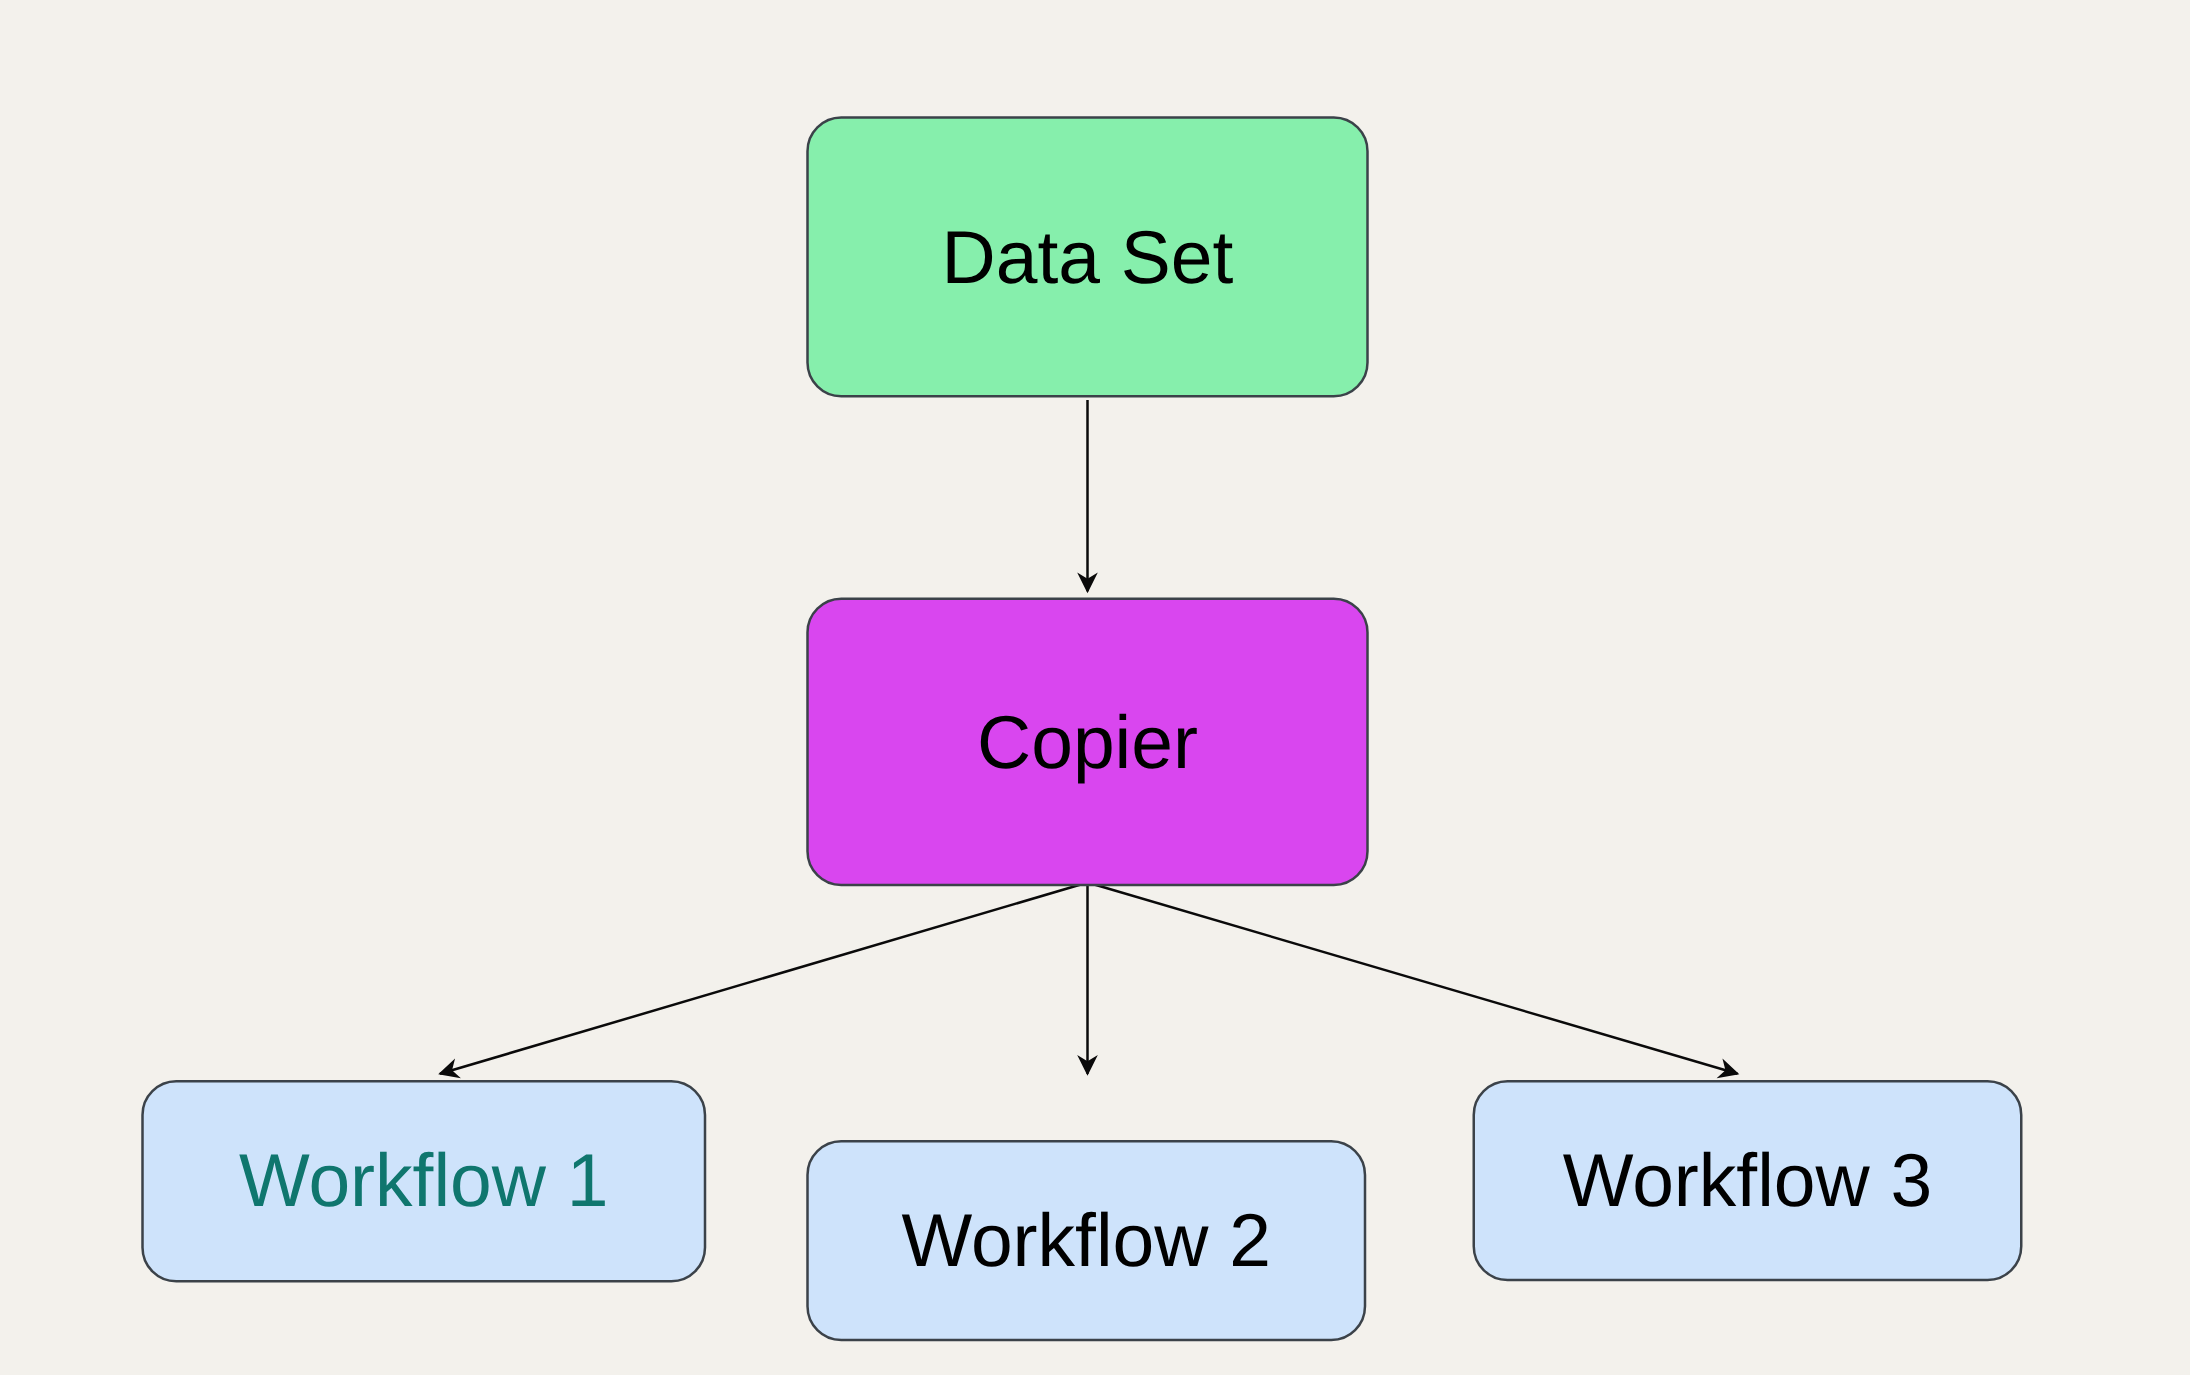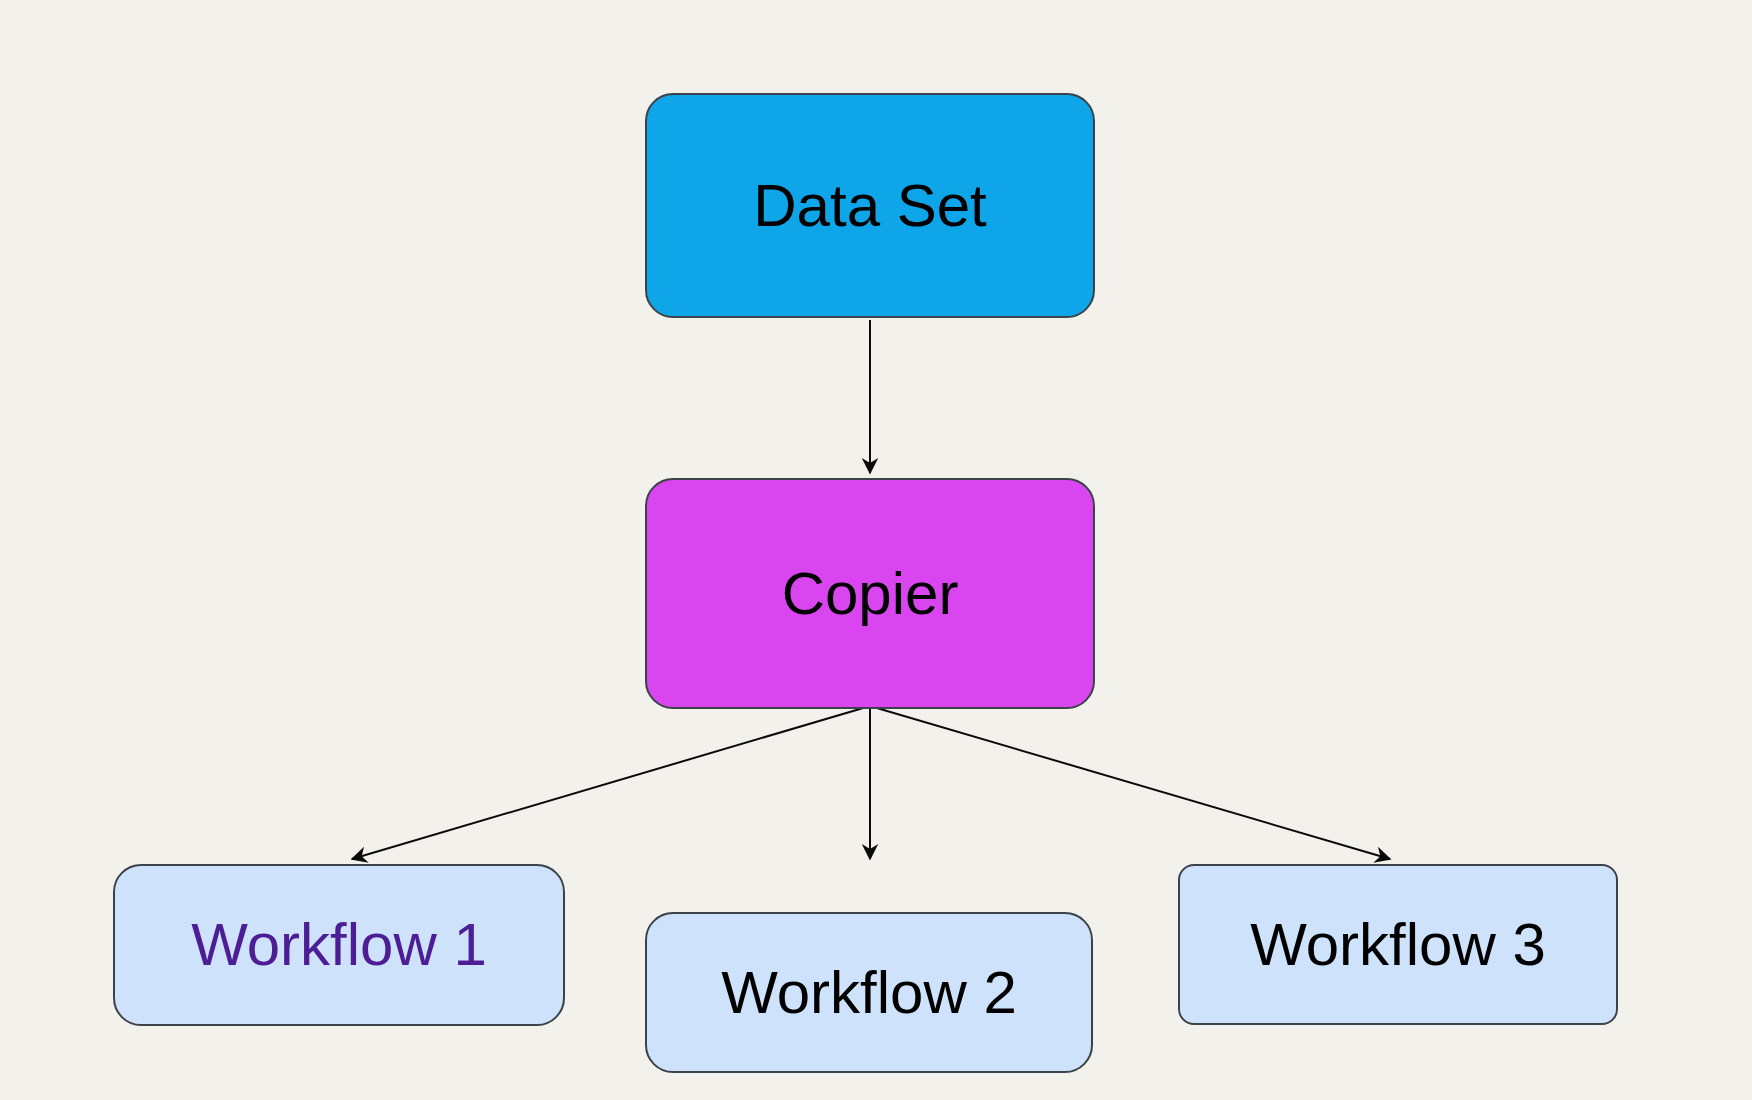--- a/index.html
+++ b/index.html
@@ -49,28 +49,28 @@
       <defs>
         <marker id="arrowhead" viewBox="0 0 12 12" refX="10.5" refY="6" markerWidth="9" markerHeight="9" orient="auto">
           <path d="M0.5,0.5 L11.5,6 L0.5,11.5 L3.8,6 Z" fill="#0a0a0a"></path>
         </marker>
       </defs>
       <line x1="870" y1="320" x2="870" y2="473" stroke="#0a0a0a" stroke-width="2" marker-end="url(#arrowhead)"></line>
       <line x1="870" y1="706" x2="352" y2="859" stroke="#0a0a0a" stroke-width="2" marker-end="url(#arrowhead)"></line>
       <line x1="870" y1="706" x2="870" y2="859" stroke="#0a0a0a" stroke-width="2" marker-end="url(#arrowhead)"></line>
       <line x1="870" y1="706" x2="1390" y2="859" stroke="#0a0a0a" stroke-width="2" marker-end="url(#arrowhead)"></line>
     </svg>
-<div class="node" style="left: 645px; top: 93px; width: 450px; height: 225px; background: #0ea5e9; border-color: rgb(59, 66, 73);">
+<div class="node" style="left: 645px; top: 93px; width: 450px; height: 225px; background: #86efac; border-color: rgb(59, 66, 73);">
       <span class="node-label" style="color: rgb(0, 0, 0);">Data Set</span>
     </div>
     <div class="node" style="left: 645px; top: 478px; width: 450px; height: 231px; background: #d946ef; border-color: rgb(59, 66, 73);">
       <span class="node-label" style="color: rgb(0, 0, 0);">Copier</span>
     </div>
     <div class="node" style="left: 113px; top: 864px; width: 452px; height: 162px; background: rgb(206, 227, 251); border-color: rgb(59, 66, 73);">
-      <span class="node-label" style="color: #4c1d95;">Workflow 1</span>
+      <span class="node-label" style="color: #0f766e;">Workflow 1</span>
     </div>
     <div class="node" style="left: 645px; top: 864px; width: 448px; height: 161px; background: rgb(206, 227, 251); border-color: rgb(59, 66, 73); margin-top: 48px;">
       <span class="node-label" style="color: rgb(0, 0, 0);">Workflow 2</span>
     </div>
-    <div class="node" style="left: 1178px; top: 864px; width: 440px; height: 161px; background: rgb(206, 227, 251); border-color: rgb(59, 66, 73); border-radius: 16px;">
+    <div class="node" style="left: 1178px; top: 864px; width: 440px; height: 161px; background: rgb(206, 227, 251); border-color: rgb(59, 66, 73);">
       <span class="node-label" style="color: rgb(0, 0, 0);">Workflow 3</span>
     </div>
   </div>
 
 </body></html>

